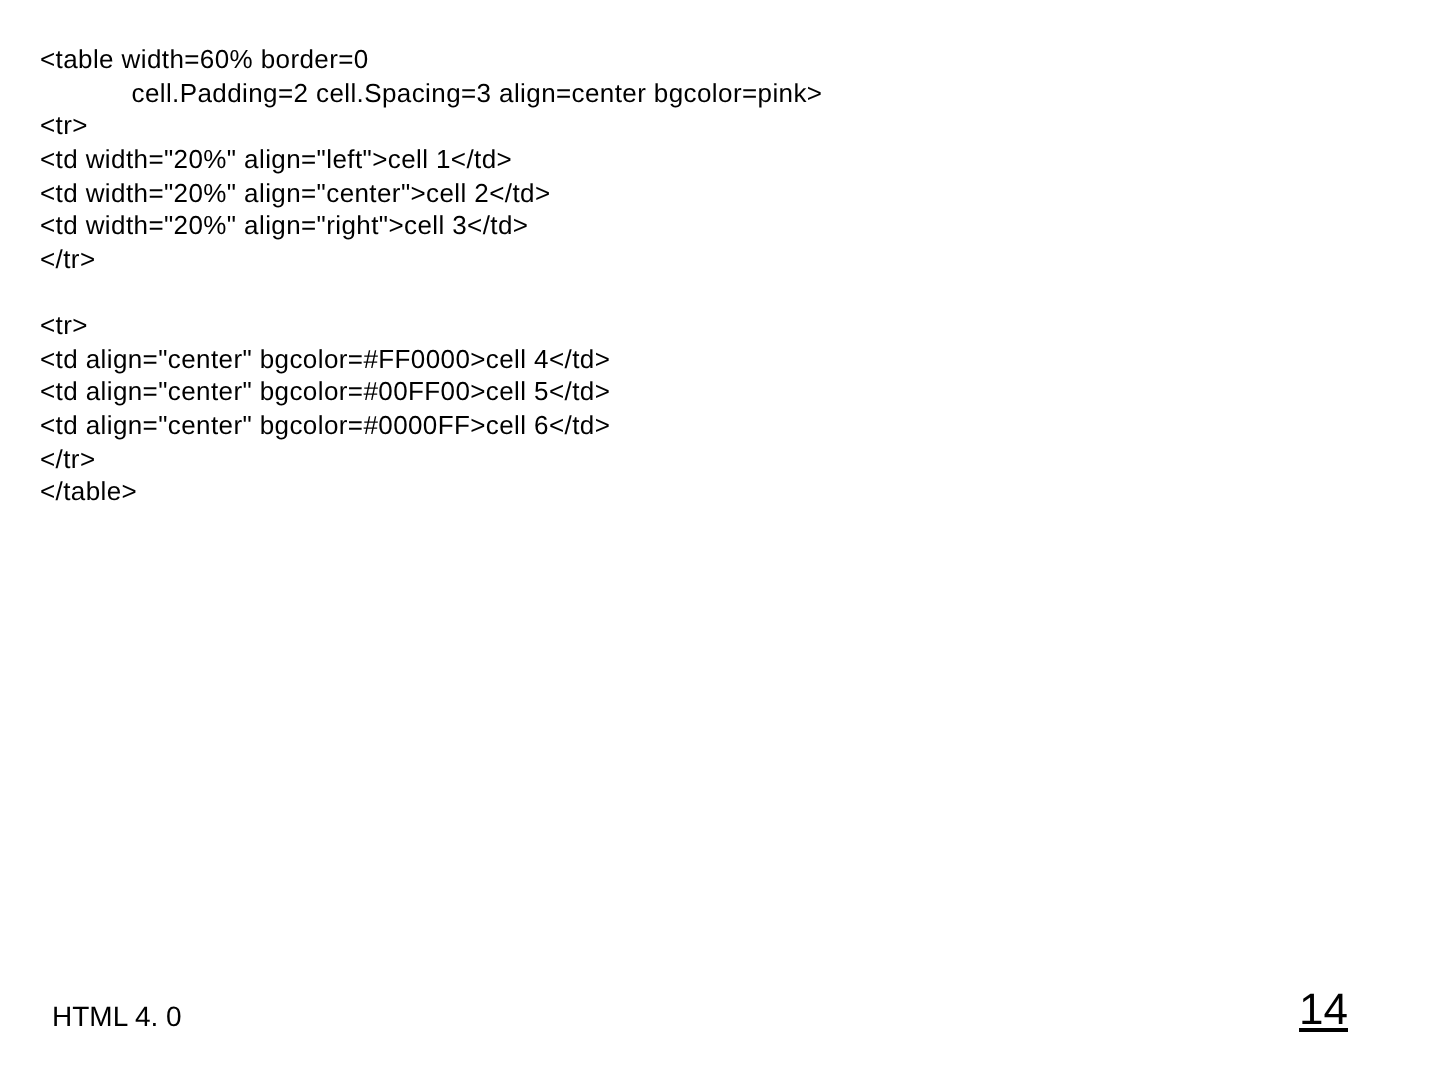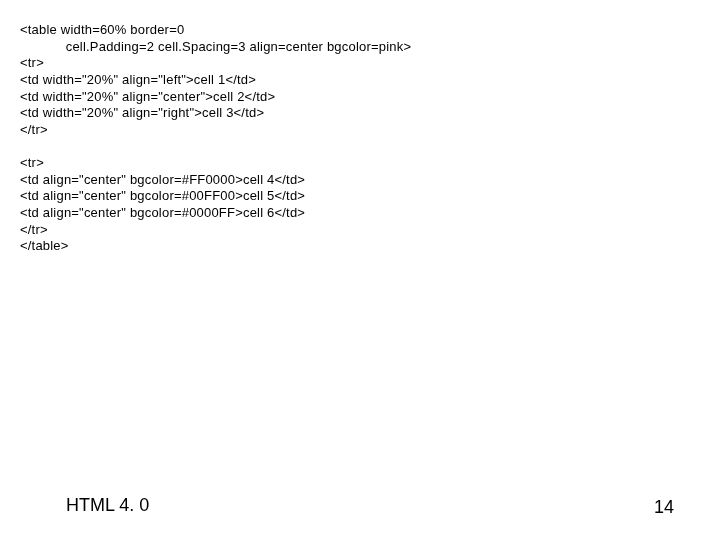--- a/index.html
+++ b/index.html
@@ -26,30 +26,30 @@
     font-size: 13px;
     line-height: 1.28;
     white-space: pre;
     font-family: Verdana, Geneva, sans-serif;
     letter-spacing: 0.2px;
   }
   .footer-left {
     position: absolute;
     left: 26px;
     bottom: 24px;
-    font-size: 18px;
+    font-size: 14px;
     font-family: Verdana, Geneva, sans-serif;
-    margin-left: 40px;
   }
   .footer-right {
     position: absolute;
     right: 46px;
     bottom: 22px;
-    font-size: 18px;
+    font-size: 22px;
     font-family: Verdana, Geneva, sans-serif;
+    text-decoration: underline;
   }
 </style>
 </head>
 <body>
 
 <div class="slide">
 
   <div class="code-block"><span>&lt;table width=60% border=0</span>
 <span>            cell.Padding=2 cell.Spacing=3 align=center bgcolor=pink&gt;</span>
 <span>&lt;tr&gt;</span>

